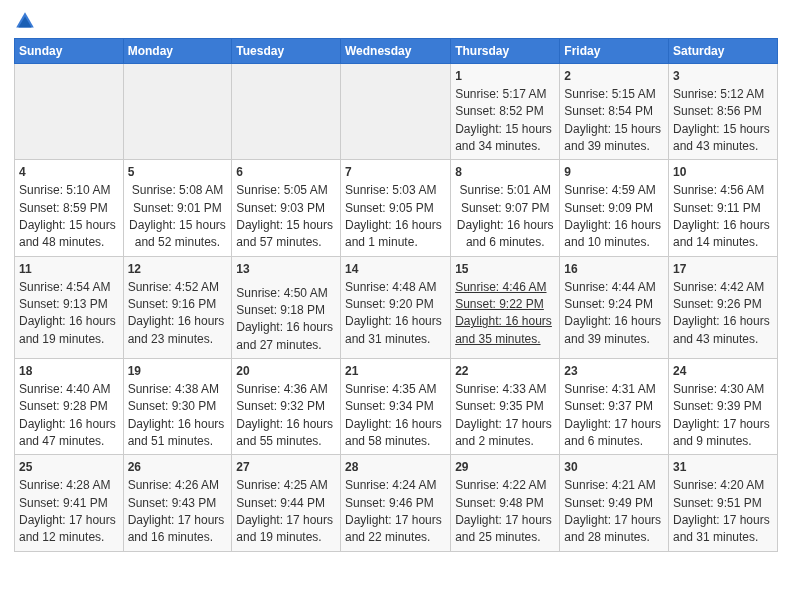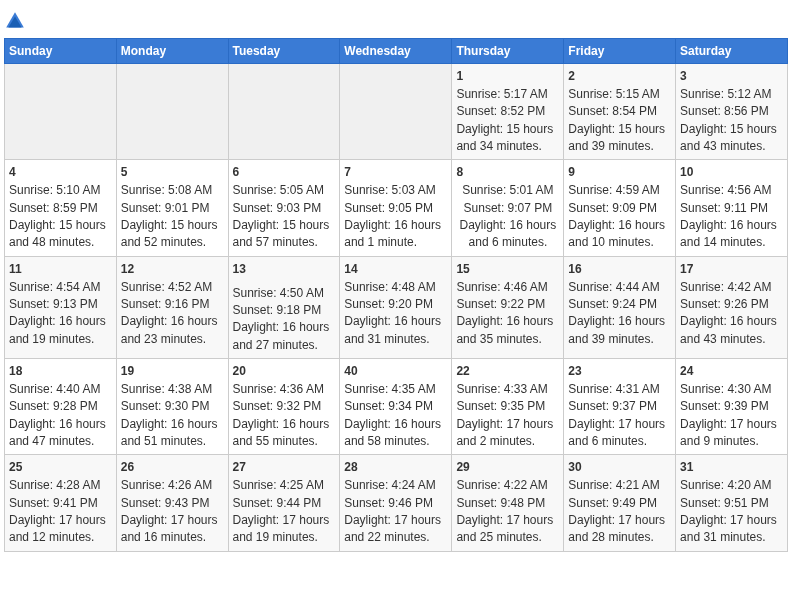--- a/index.html
+++ b/index.html
@@ -6,21 +6,21 @@
     body {
       width: 792px;
       height: 612px;
       font-family: Arial, sans-serif;
       background: #fff;
       overflow: hidden;
     }
     .page {
       width: 792px;
       height: 612px;
-      padding: 10px 4px;
+      padding: 10px 14px;
     }
     .header {
       display: flex;
       justify-content: space-between;
       align-items: flex-start;
       margin-bottom: 6px;
     }
     .logo {
       display: flex;
       align-items: center;
@@ -166,21 +166,21 @@
         <tr>
           <td>
             <span class="day-num">4</span>
             <div class="day-info" style="white-space: pre-line;">Sunrise: 5:10 AM
 Sunset: 8:59 PM
 Daylight: 15 hours
 and 48 minutes.</div>
           </td>
           <td>
             <span class="day-num">5</span>
-            <div class="day-info" style="white-space: pre-line;">Sunrise: 5:08 AM
+            <div class="day-info" style="white-space: pre-line; text-align: center;">Sunrise: 5:08 AM
 Sunset: 9:01 PM
 Daylight: 15 hours
 and 52 minutes.</div>
           </td>
           <td>
             <span class="day-num">6</span>
             <div class="day-info" style="white-space: pre-line;">Sunrise: 5:05 AM
 Sunset: 9:03 PM
 Daylight: 15 hours
 and 57 minutes.</div>
@@ -238,21 +238,21 @@
           </td>
           <td>
             <span class="day-num">14</span>
             <div class="day-info" style="white-space: pre-line;">Sunrise: 4:48 AM
 Sunset: 9:20 PM
 Daylight: 16 hours
 and 31 minutes.</div>
           </td>
           <td>
             <span class="day-num">15</span>
-            <div class="day-info" style="white-space: pre-line;">Sunrise: 4:46 AM
+            <div class="day-info" style="white-space: pre-line; text-decoration: underline;">Sunrise: 4:46 AM
 Sunset: 9:22 PM
 Daylight: 16 hours
 and 35 minutes.</div>
           </td>
           <td>
             <span class="day-num">16</span>
             <div class="day-info" style="white-space: pre-line;">Sunrise: 4:44 AM
 Sunset: 9:24 PM
 Daylight: 16 hours
 and 39 minutes.</div>
@@ -281,21 +281,21 @@
 and 51 minutes.</div>
           </td>
           <td>
             <span class="day-num">20</span>
             <div class="day-info" style="white-space: pre-line;">Sunrise: 4:36 AM
 Sunset: 9:32 PM
 Daylight: 16 hours
 and 55 minutes.</div>
           </td>
           <td>
-            <span class="day-num">40</span>
+            <span class="day-num">21</span>
             <div class="day-info" style="white-space: pre-line;">Sunrise: 4:35 AM
 Sunset: 9:34 PM
 Daylight: 16 hours
 and 58 minutes.</div>
           </td>
           <td>
             <span class="day-num">22</span>
             <div class="day-info" style="white-space: pre-line;">Sunrise: 4:33 AM
 Sunset: 9:35 PM
 Daylight: 17 hours

